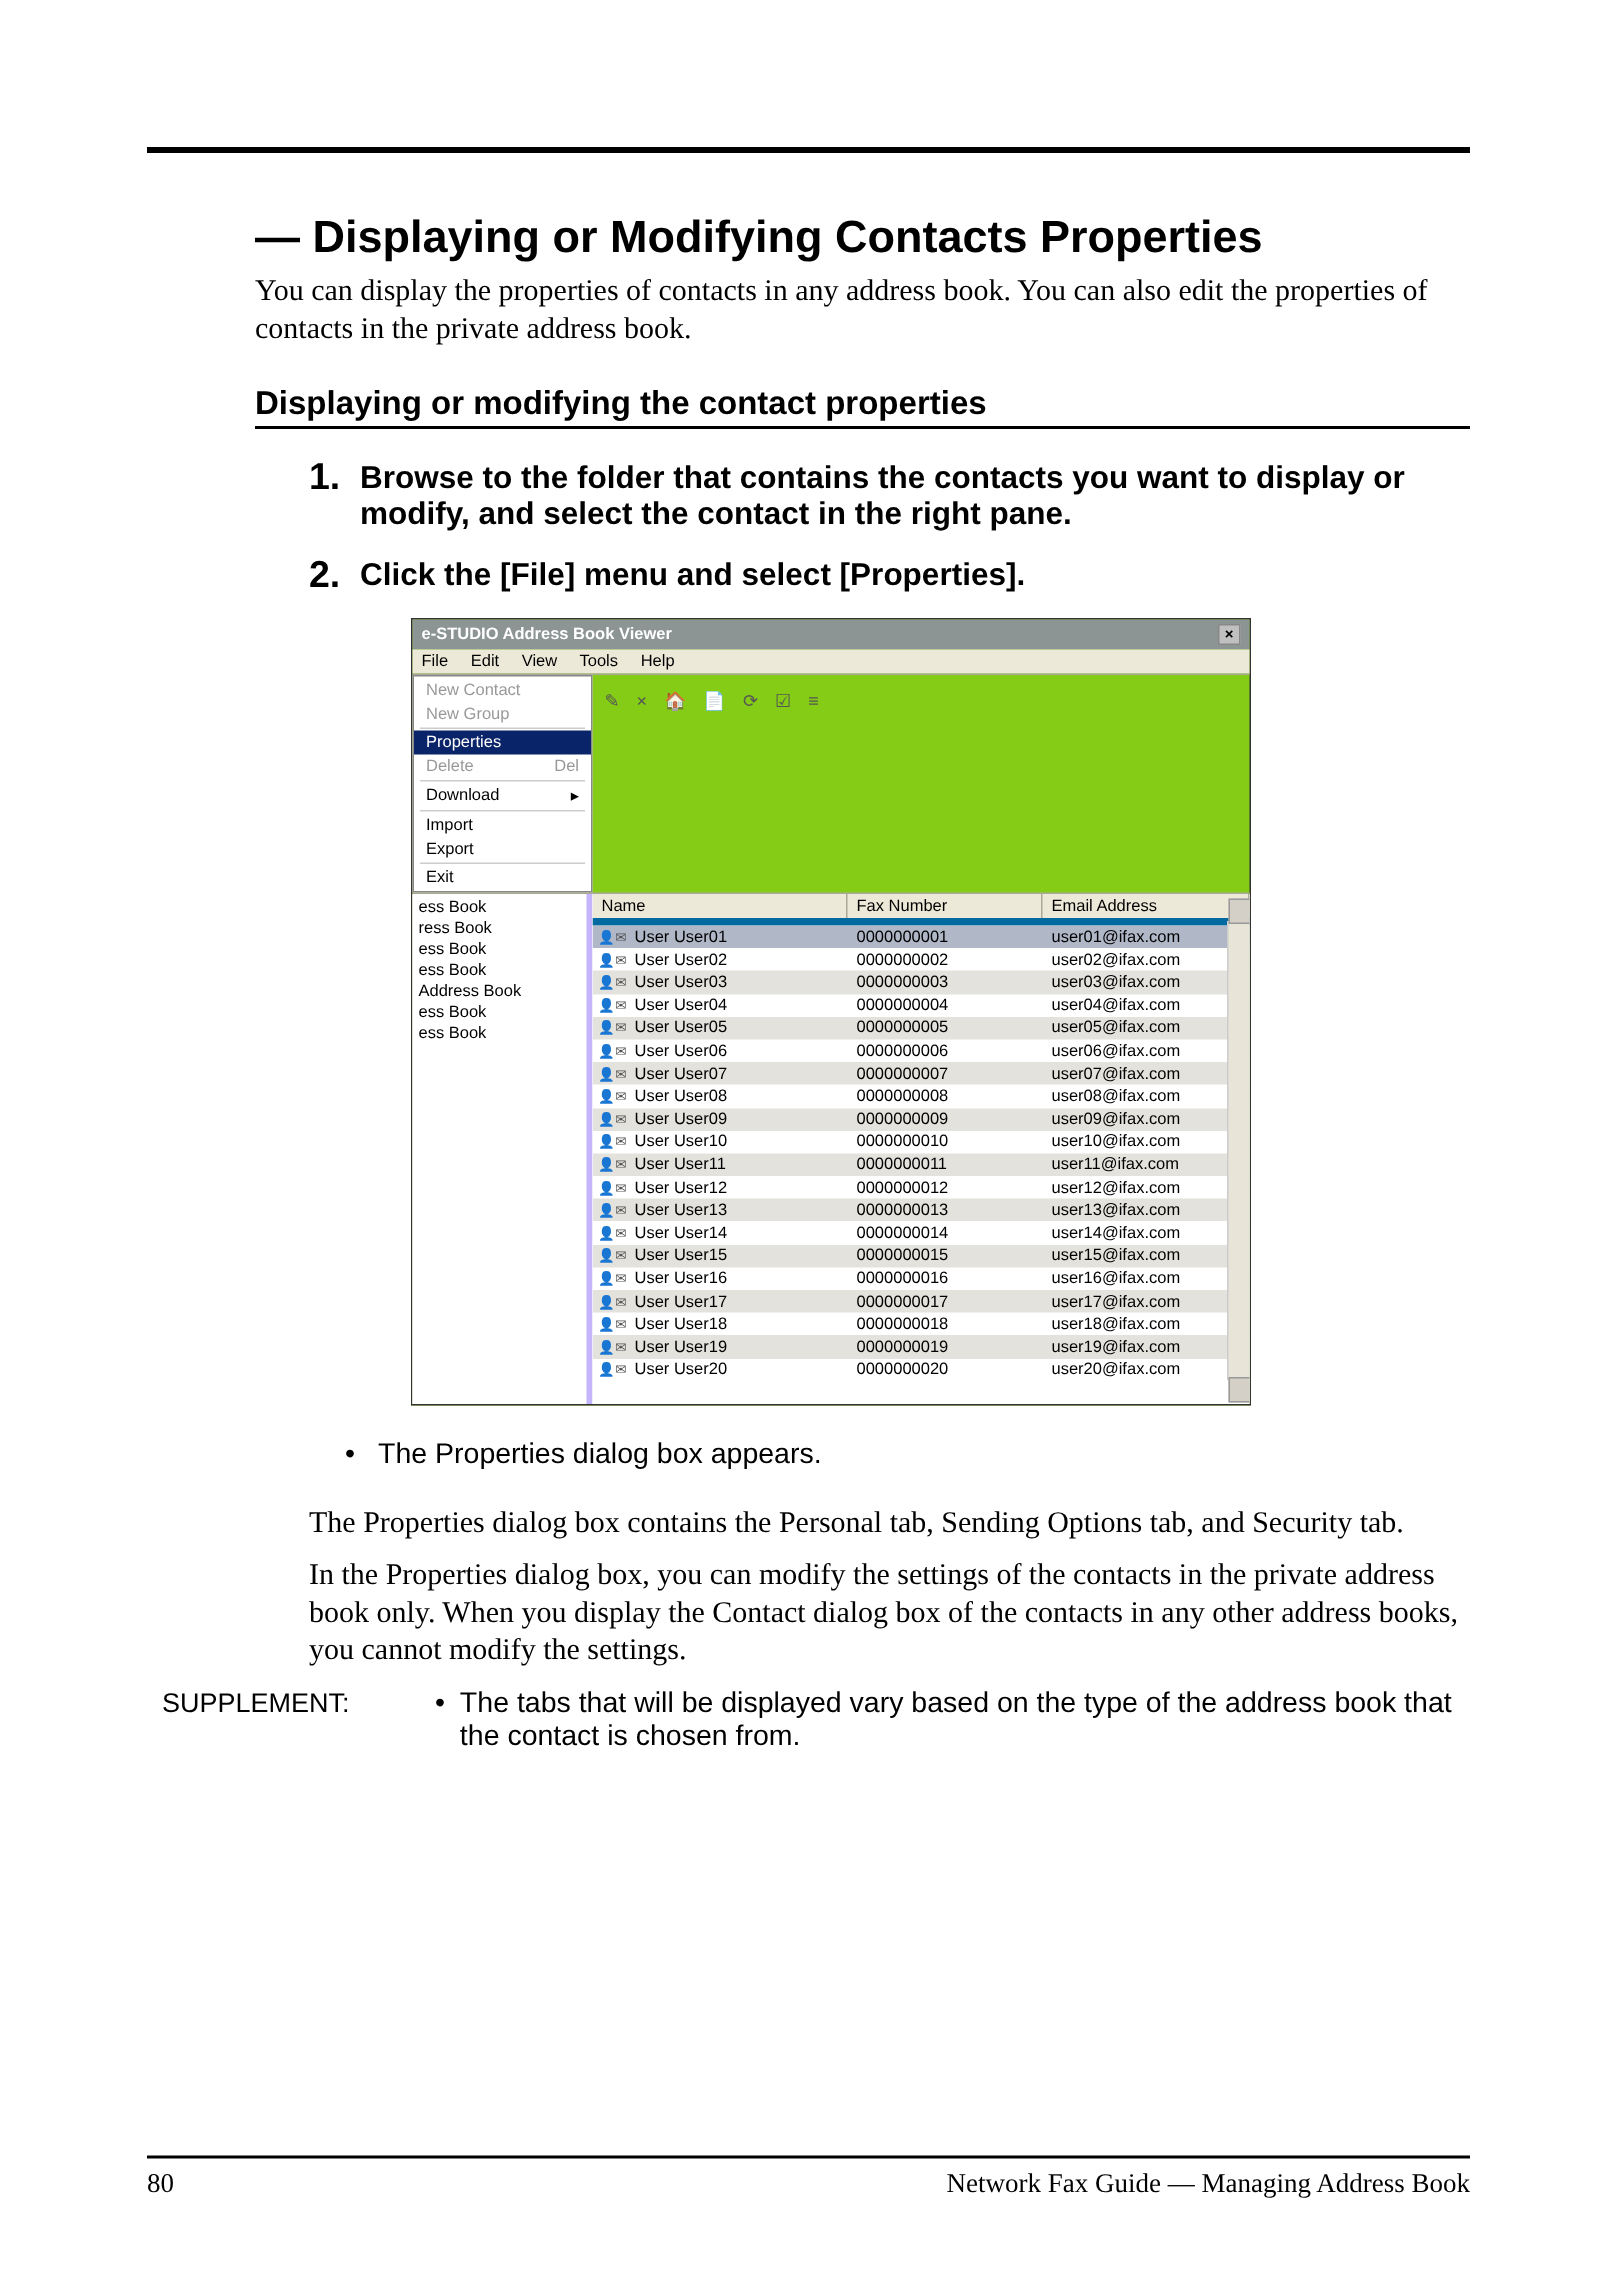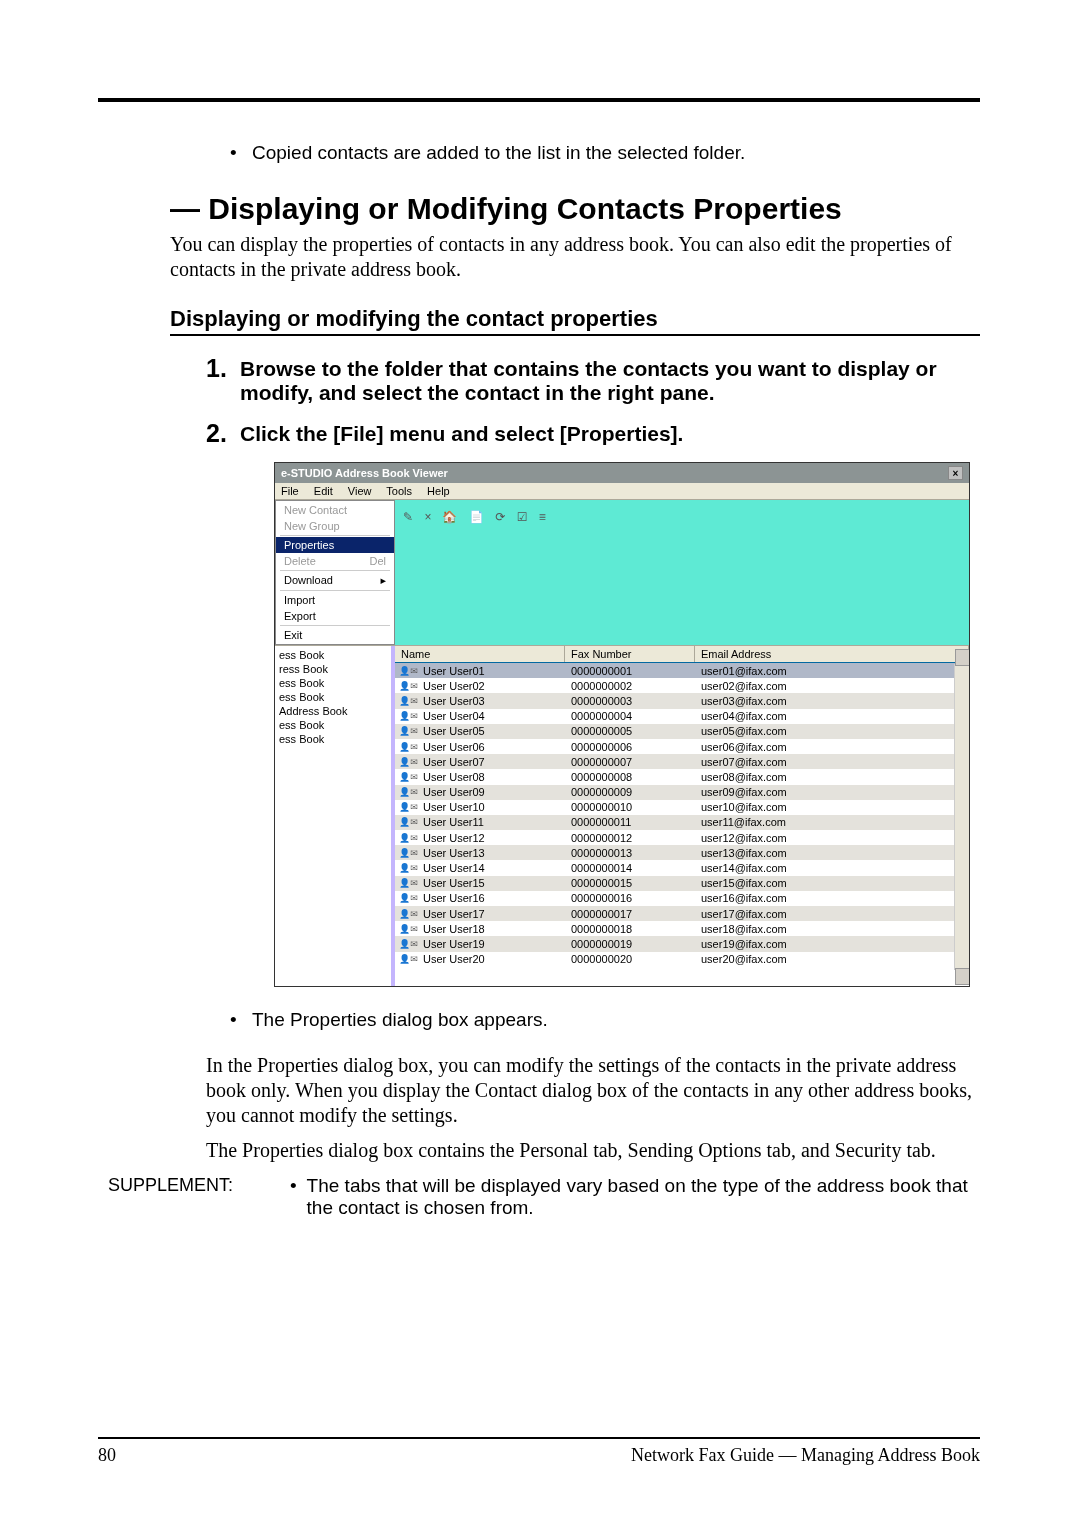--- a/index.html
+++ b/index.html
@@ -63,23 +63,23 @@
     min-width: 30px;
     margin-right: 4px;
   }
   .step .txt { padding-top: 3px; }
   .screenshot-wrap {
     margin-left: 176px;
     margin-top: 6px;
     margin-bottom: 22px;
   }
   .screenshot {
-    width: 696px;
+    width: 560px;
     border: 1px solid #333;
-    background: #5eead4;
+    background: #84cc16;
     font-family: Tahoma, Arial, sans-serif;
     font-size: 11px;
     color: #000;
     position: relative;
   }
   .titlebar {
     background: #8c9494;
     color: #fff;
     padding: 3px 6px;
     font-weight: bold;
@@ -145,21 +145,21 @@
   .tree div { padding:1px 2px; white-space:nowrap; }
   .list {
     flex:1;
     overflow:hidden;
     position:relative;
     background:#fff;
   }
   .list-head {
     display:flex;
     background:#ece9d8;
-    border-bottom:1px solid #0369a1;
+    border-bottom:5px solid #0369a1;
     font-size:11px;
   }
   .list-head div {
     border-right:1px solid #aca899;
     padding:2px 6px;
   }
   .col-name{ width:170px; }
   .col-fax{ width:130px; }
   .col-email{ flex:1; }
   .list-body { height: 304px; overflow:hidden; }
@@ -239,23 +239,20 @@
   }
   .footer-line .pg { }
   .footer-line .ttl { }
 </style>
 </head>
 <body>
 
 <div class="page">
   <div class="top-rule"></div>
 
-  <div class="bullet-line">
-    <span class="bullet">•</span><span>Copied contacts are added to the list in the selected folder.</span>
-  </div>
 
   <div class="h3">— Displaying or Modifying Contacts Properties</div>
   <div class="body-serif">You can display the properties of contacts in any address book.  You can also edit the properties of contacts in the private address book.</div>
 
   <div class="h4">Displaying or modifying the contact properties</div>
   <div class="h4-rule"></div>
 
   <div class="step">
     <div class="num">1.</div>
     <div class="txt">Browse to the folder that contains the contacts you want to display or modify, and select the contact in the right pane.</div>
@@ -455,22 +452,22 @@
           <div class="scrollbar-v"></div>
         </div>
       </div>
     </div>
   </div>
 
   <div class="post-bullet">
     <span class="bullet">•</span><span>The Properties dialog box appears.</span>
   </div>
 
+  <div class="para-serif">The Properties dialog box contains the Personal tab, Sending Options tab, and Security tab.</div>
   <div class="para-serif">In the Properties dialog box, you can modify the settings of the contacts in the private address book only.  When you display the Contact dialog box of the contacts in any other address books, you cannot modify the settings.</div>
-  <div class="para-serif">The Properties dialog box contains the Personal tab, Sending Options tab, and Security tab.</div>
 
   <div class="supplement-row">
     <div class="supplement-label">SUPPLEMENT:</div>
     <div class="supplement-body">
       <div class="bullet">•</div>
       <div>The tabs that will be displayed vary based on the type of the address book that the contact is chosen from.</div>
     </div>
   </div>
 </div>
 

